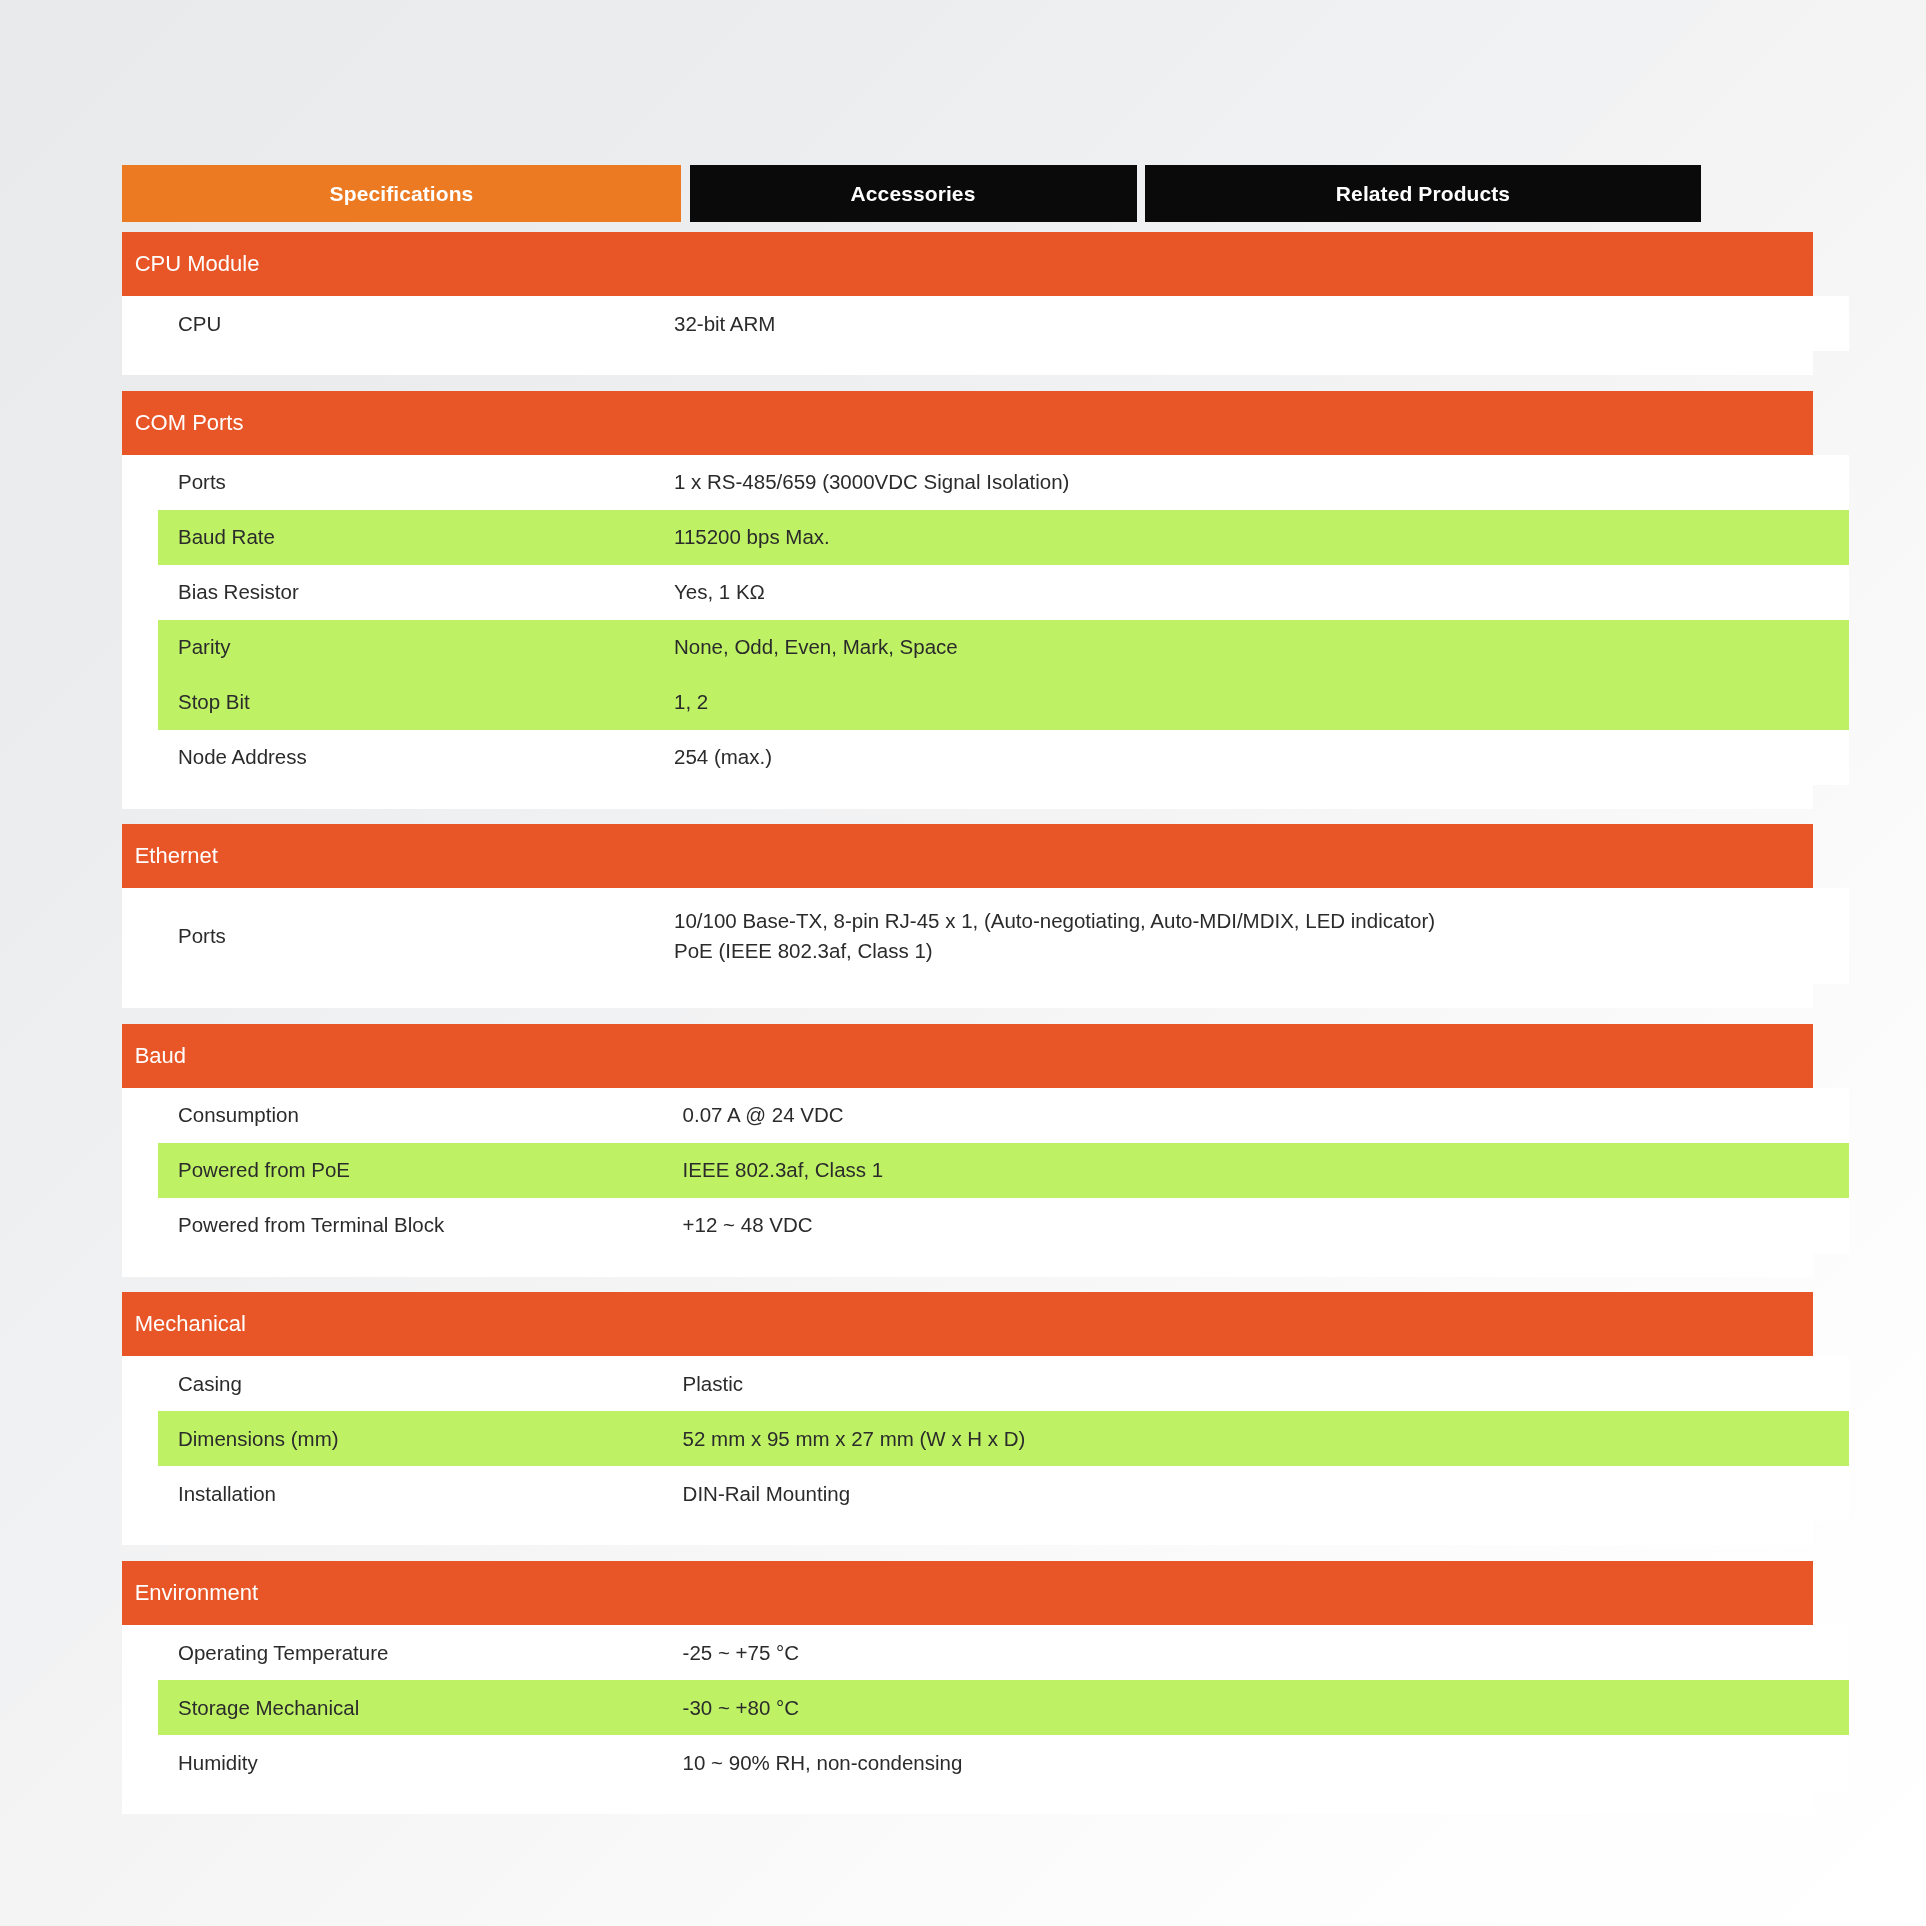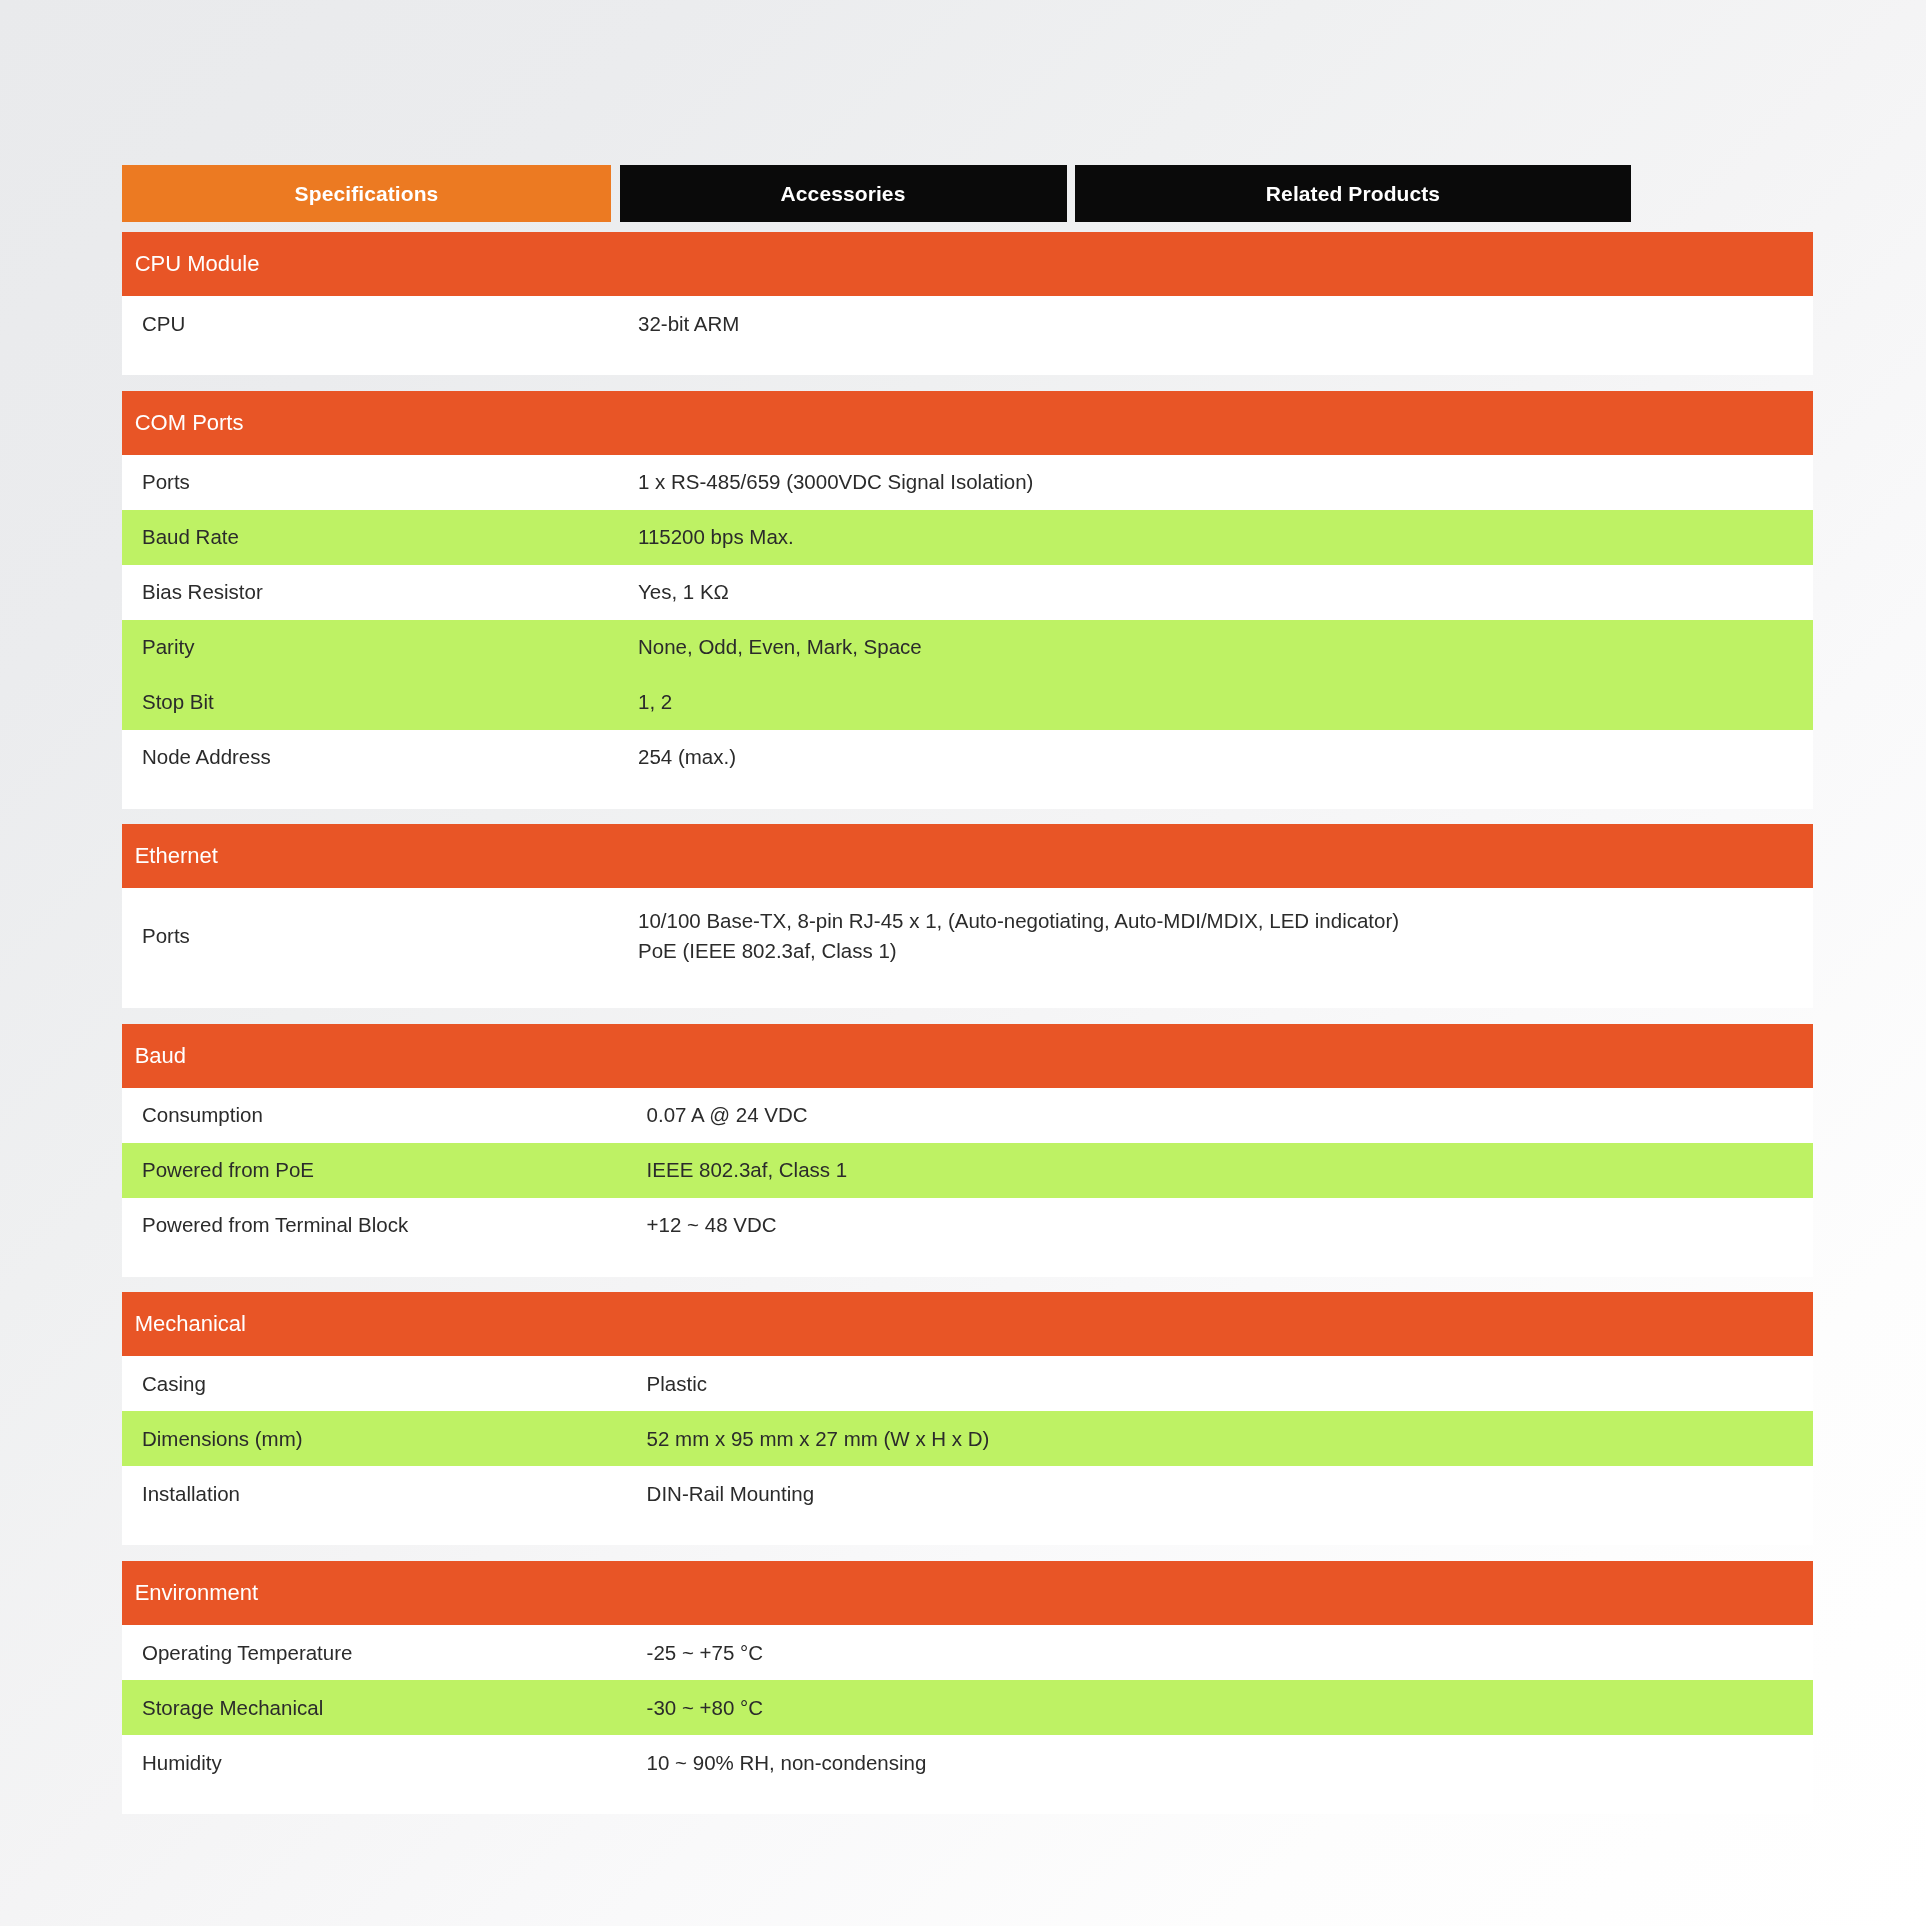--- a/index.html
+++ b/index.html
@@ -54,21 +54,21 @@
     justify-content: center;
     color: #ffffff;
     font-size: 21px;
     font-weight: bold;
     letter-spacing: 0.1px;
     background: #0a0a0a;
     cursor: pointer;
     user-select: none;
   }
 
-  .tab.tab-specifications { width: 489px; background: #ec7a22; }
+  .tab.tab-specifications { width: 559px; background: #ec7a22; }
   .tab.tab-accessories    { width: 447px; }
   .tab.tab-related        { width: 556px; }
 
   
   .spec-table {
     width: 100%;
     margin-top: 10px;
   }
 
   .section {
@@ -90,20 +90,21 @@
     width: 100%;
     background: #ffffff;
   }
 
   .row {
     display: flex;
     align-items: center;
     width: 100%;
     min-height: 55px;
     background: #ffffff;
+    margin-left: 36px;
   }
 
   .row.alt { background: #bef264; }
 
   .row .label {
     width: 509px;
     padding-left: 20px;
     font-size: 20.5px;
     color: #2b2b2b;
     line-height: 1.35;

